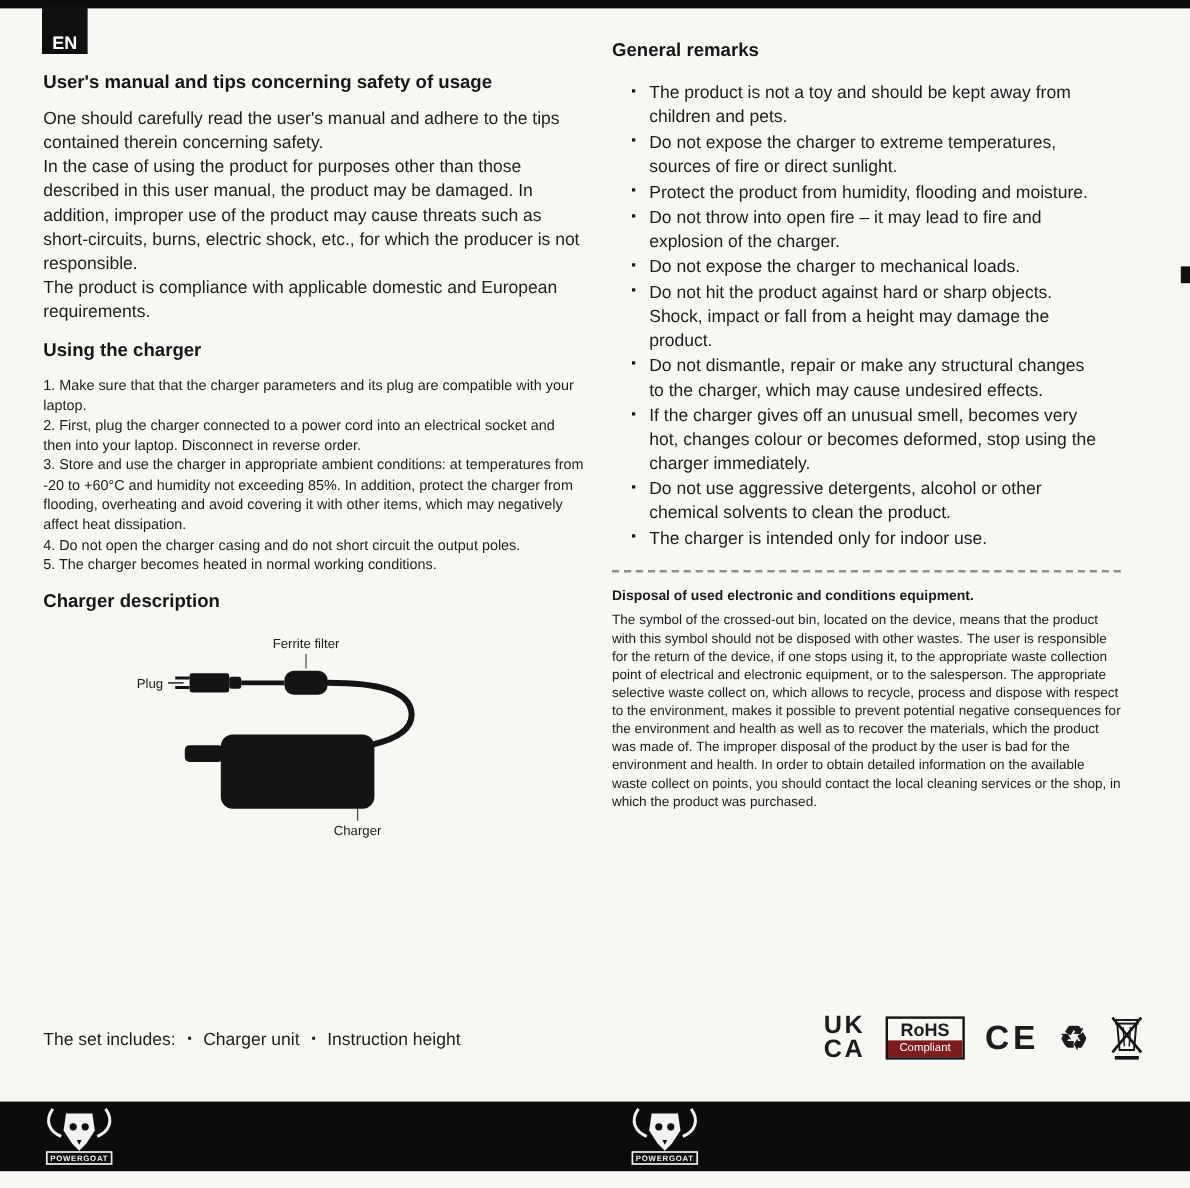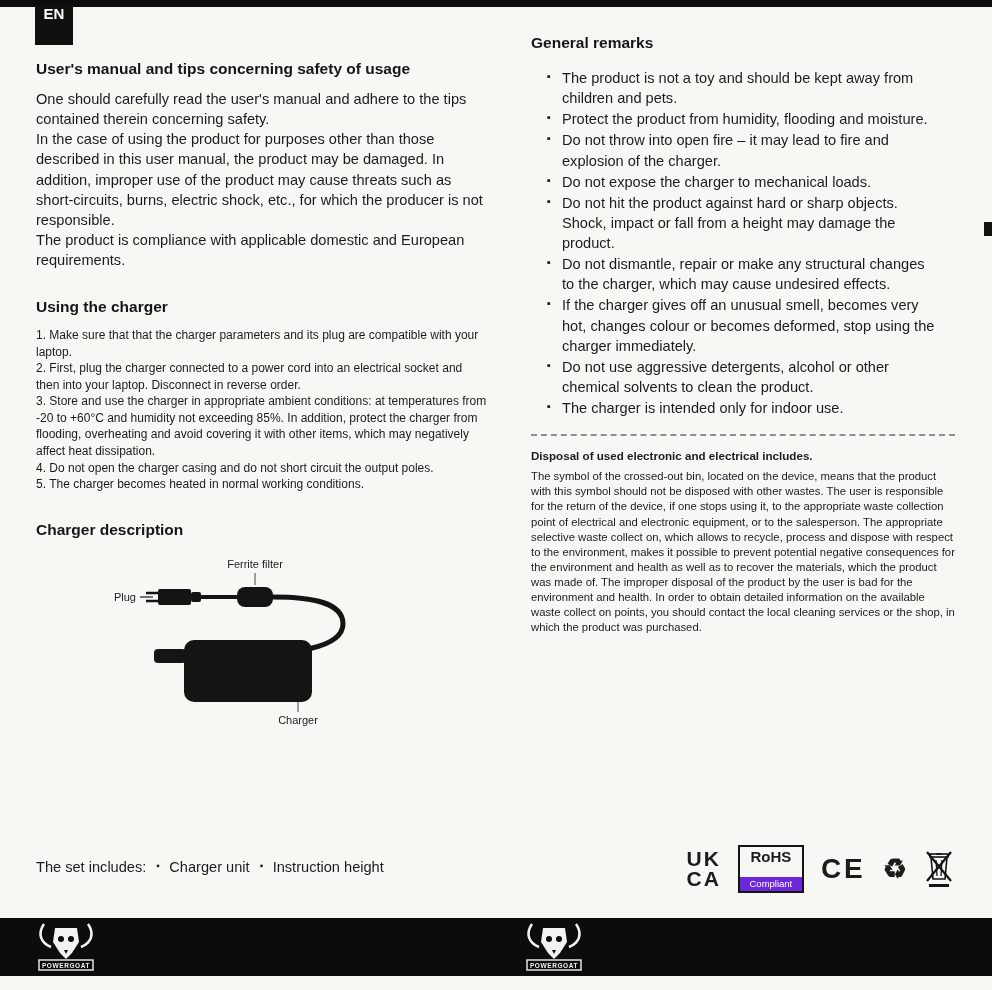--- a/index.html
+++ b/index.html
@@ -4,30 +4,30 @@
 <style>
   html,body{margin:0;padding:0;}
   .page{
     position:relative;width:992px;height:990px;background:#f7f7f4;
     font-family:"Liberation Sans",sans-serif;color:#1c1c1c;overflow:hidden;
   }
   .topbar{position:absolute;left:0;top:0;width:100%;height:7px;background:#0d0d0d;}
   .bottombar{position:absolute;left:0;top:918px;width:100%;height:58px;background:#0c0c0c;}
   .lang-badge{
     position:absolute;left:35px;top:5px;width:38px;height:40px;background:#101010;
-    color:#fff;font-weight:bold;font-size:15px;display:flex;align-items:flex-start;justify-content:center;
+    color:#fff;font-weight:bold;font-size:15px;display:flex;align-items:flex-end;justify-content:center;
   }
   .print-mark{position:absolute;right:0;top:222px;width:8px;height:14px;background:#111;}
   .col-left{position:absolute;left:36px;top:60px;width:452px;}
-  .col-right{position:absolute;left:531px;top:34px;width:424px;}
+  .col-right{position:absolute;left:510px;top:34px;width:424px;}
   h2{font-size:15.5px;font-weight:bold;margin:0 0 11px 0;color:#161616;}
   .body-text{font-size:14.6px;line-height:1.38;margin:0;white-space:pre-line;}
   .num-item{font-size:12px;line-height:1.38;margin:0;}
   .sec{margin-bottom:13px;}
-  .sec-using{margin-top:28px;}
+  .sec-using{margin-top:14px;}
   .bullet-list{margin:16px;padding:0;list-style:none;}
   .bullet-list li{
     position:relative;font-size:14.6px;line-height:1.38;padding-left:15px;margin:0 0 1px 0;
   }
   .bullet-list li::before{
     content:"▪";position:absolute;left:0;top:1px;font-size:11px;color:#161616;
   }
   .dashed-sep{border:none;border-top:2px dashed #8f8f8f;margin:15px 0 13px 0;}
   .disposal-title{font-size:11.6px;font-weight:bold;margin:0 0 7px 0;}
   .disposal-body{font-size:11.3px;line-height:1.34;margin:0;}
@@ -36,22 +36,22 @@
     position:absolute;left:36px;top:859px;font-size:14.6px;display:flex;gap:10px;align-items:baseline;
   }
   .set-label{font-weight:normal;}
   .set-item{position:relative;padding-left:13px;}
   .set-item::before{content:"▪";position:absolute;left:0;top:1px;font-size:10px;}
   .certs-row{
     position:absolute;top:845px;right:38px;display:flex;align-items:center;gap:17px;
   }
   .ukca{font-weight:bold;font-size:21px;line-height:0.95;letter-spacing:2px;text-align:center;}
   .rohs-box{border:2px solid #141414;text-align:center;padding:0;min-width:62px;}
-  .rohs-top{font-weight:bold;font-size:15px;padding:1px 6px 12px 6px;}
-  .rohs-bottom{background:#6d28d9;color:#fff;font-size:9.5px;padding:1px 5px 2px 5px;}
+  .rohs-top{font-weight:bold;font-size:15px;padding:1px 6px 0 6px;}
+  .rohs-bottom{background:#7f1d1d;color:#fff;font-size:9.5px;padding:1px 5px 2px 5px;}
   .ce-mark{font-size:28px;font-weight:bold;letter-spacing:3px;}
   .recycle-mark{font-size:27px;font-weight:bold;line-height:1;}
   .goat-logo{position:absolute;top:921px;width:64px;height:52px;}
   .goat-logo-1{left:34px;}
   .goat-logo-2{left:522px;}
 </style>
 </head>
 <body>
 
 <div class="page">
@@ -120,33 +120,34 @@
   <div class="set-includes">
     <span class="set-label">The set includes:</span>
     <span class="set-item">Charger unit</span>
     <span class="set-item">Instruction height</span>
   </div>
 
   <div class="col-right">
     <h2>General remarks</h2>
     <ul class="bullet-list">
       <li>The product is not a toy and should be kept away from children and pets.</li>
+      <li>Do not expose the charger to extreme temperatures, sources of fire or direct sunlight.</li>
       <li>Protect the product from humidity, flooding and moisture.</li>
       <li>Do not throw into open fire – it may lead to fire and explosion of the charger.</li>
       <li>Do not expose the charger to mechanical loads.</li>
       <li>Do not hit the product against hard or sharp objects. Shock, impact or fall from a height may damage the product.</li>
       <li>Do not dismantle, repair or make any structural changes to the charger, which may cause undesired effects.</li>
       <li>If the charger gives off an unusual smell, becomes very hot, changes colour or becomes deformed, stop using the charger immediately.</li>
       <li>Do not use aggressive detergents, alcohol or other chemical solvents to clean the product.</li>
       <li>The charger is intended only for indoor use.</li>
     </ul>
 
     <hr class="dashed-sep">
 
-    <p class="disposal-title">Disposal of used electronic and electrical includes.</p>
+    <p class="disposal-title">Disposal of used electronic and conditions equipment.</p>
     <p class="disposal-body">The symbol of the crossed-out bin, located on the device, means that the product with this symbol should not be disposed with other wastes. The user is responsible for the return of the device, if one stops using it, to the appropriate waste collection point of electrical and electronic equipment, or to the salesperson. The appropriate selective waste collect on, which allows to recycle, process and dispose with respect to the environment, makes it possible to prevent potential negative consequences for the environment and health as well as to recover the materials, which the product was made of. The improper disposal of the product by the user is bad for the environment and health. In order to obtain detailed information on the available waste collect on points, you should contact the local cleaning services or the shop, in which the product was purchased.</p>
   </div>
 
   <div class="certs-row">
     <div class="ukca">
       <div>UK</div>
       <div>CA</div>
     </div>
     <div class="rohs-box">
       <div class="rohs-top">RoHS</div>

